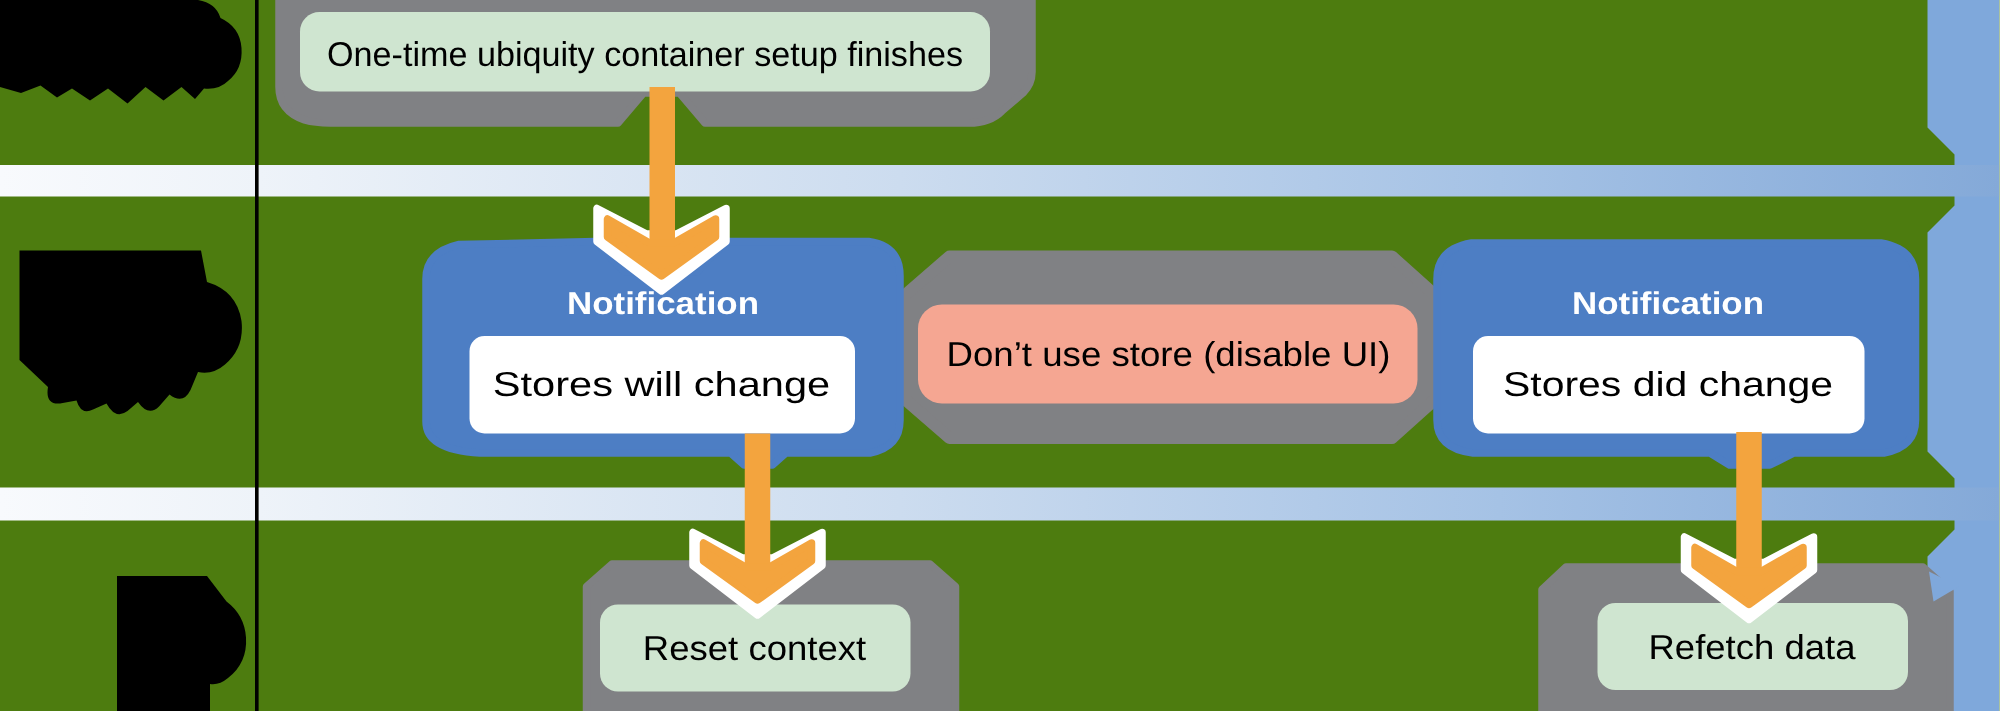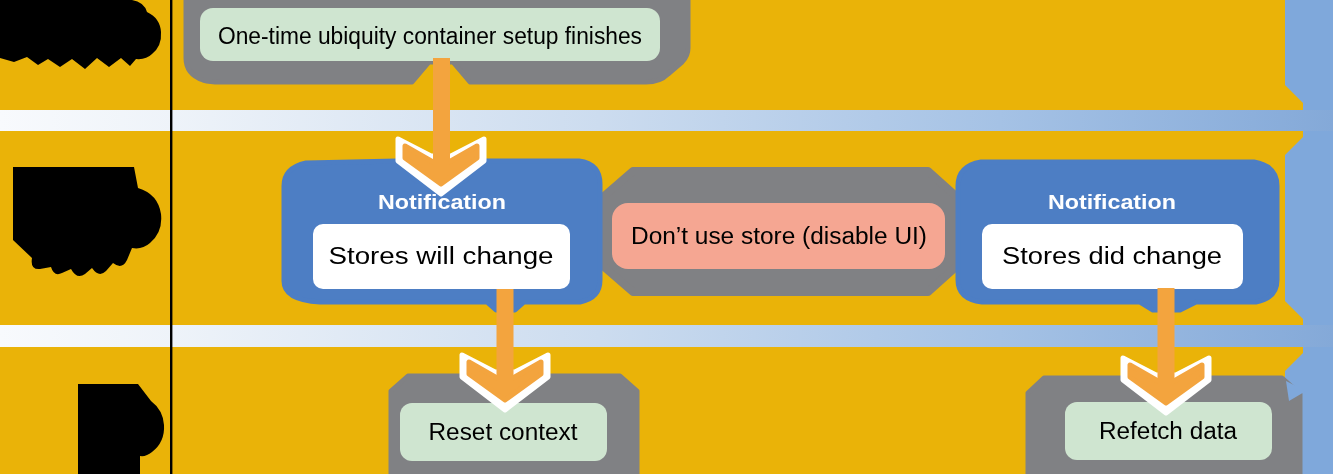--- a/index.html
+++ b/index.html
@@ -1,16 +1,16 @@
 <!DOCTYPE html>
 <html><head>
 <meta charset="utf-8">
 <style>
   html,body{margin:0;padding:0;background:#ffffff;}
-  .stage{position:relative;width:1333px;height:474px;overflow:hidden;background:#eab308;}
+  .stage{position:relative;width:1333px;height:474px;overflow:hidden;background:#4d7c0f;}
   svg{display:block;}
   text{font-family:"Liberation Sans","DejaVu Sans",sans-serif;}
   .node-label{font-size:23px;fill:#000000;}
   .node-title{font-size:21px;font-weight:bold;fill:#ffffff;}
   .soft{stroke-linejoin:round;stroke-linecap:round;}
 </style>
 </head>
 <body>
 
 <div class="stage">

